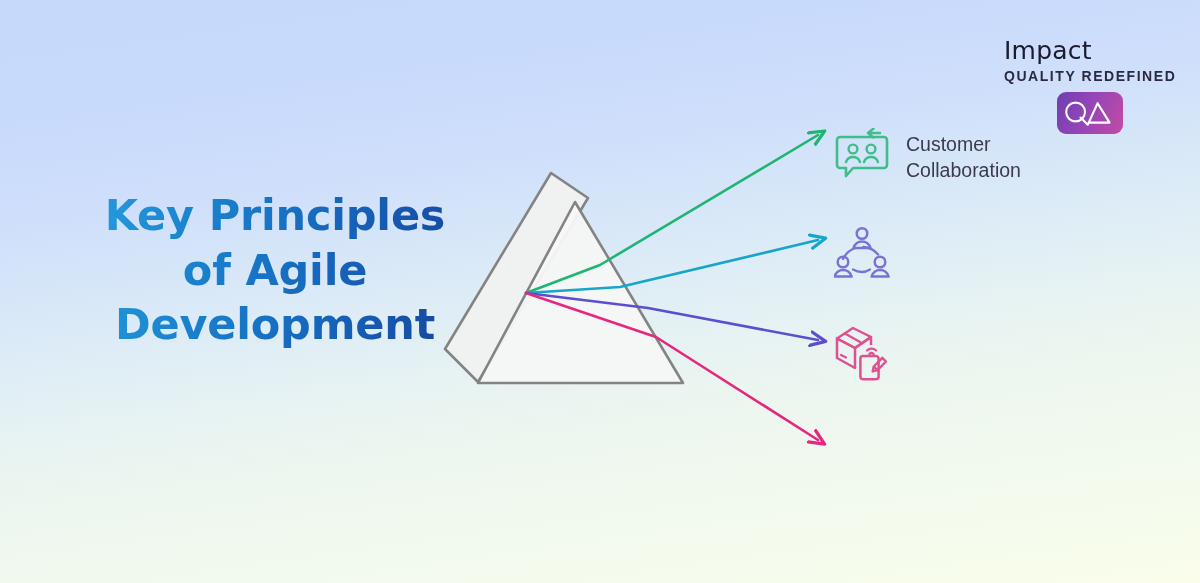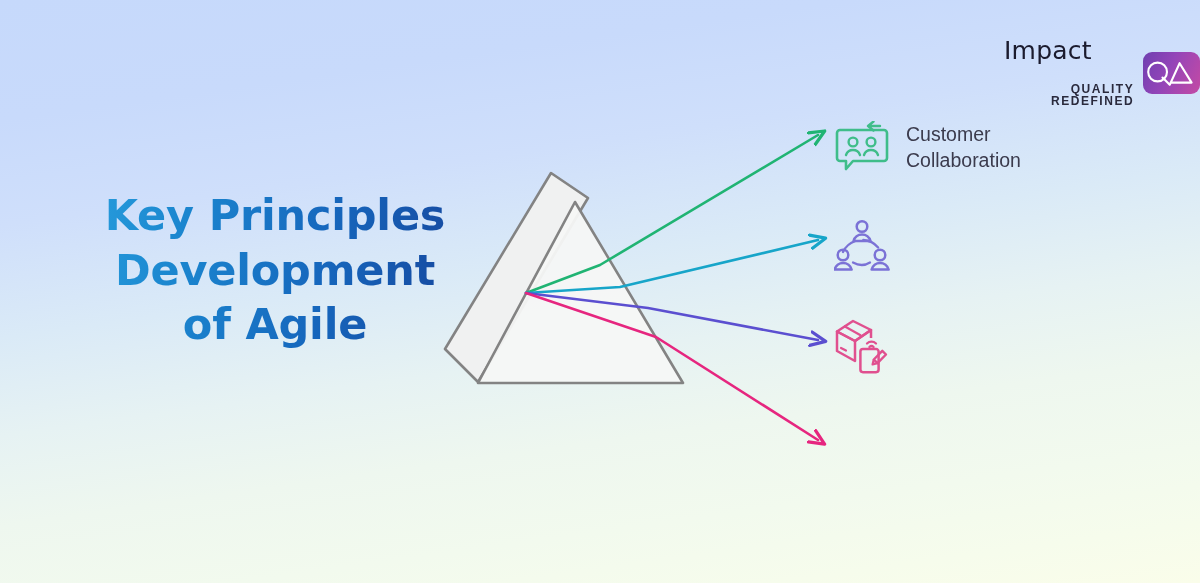--- a/index.html
+++ b/index.html
@@ -30,40 +30,41 @@
   }
 
   
   .brand {
     position: absolute;
     top: 38px;
     left: 1004px;
     display: flex;
     align-items: center;
     gap: 9px;
+    flex-direction: column;
   }
   .brand-wordmark {
     display: flex;
     flex-direction: column;
     align-items: flex-start;
     line-height: 1;
   }
   .brand-name {
     font-size: 25px;
     font-weight: 400;
     letter-spacing: 0.2px;
     color: #1b1b2e;
     font-family: "DejaVu Sans", sans-serif;
   }
   .brand-tag {
-    font-size: 12px;
+    font-size: 14px;
     font-weight: bold;
     letter-spacing: 1.55px;
     color: #2a2a3d;
-    margin-top: 20px;
+    margin-top: 6px;
     font-family: "Liberation Sans", sans-serif;
     text-align: right;
   }
   .brand-badge {
     width: 66px;
     height: 42px;
     border-radius: 9px;
     background: linear-gradient(115deg, #6f3fb0 0%, #9445b8 45%, #c44aa4 100%);
     display: flex;
     align-items: center;
@@ -99,21 +100,21 @@
 
   
   .principles {
     position: absolute;
     left: 832px;
     top: 112px;
     width: 340px;
   }
   .principle {
     display: flex;
-    align-items: center;
+    align-items: flex-end;
     gap: 14px;
     height: 72px;
     margin-bottom: 27px;
   }
   .principle-icon {
     width: 60px;
     height: 58px;
     flex: 0 0 60px;
     display: flex;
     align-items: center;
@@ -153,22 +154,22 @@
     <path d="M575,202 L683,383 L478,383 Z" fill="#f6f7f6" fill-opacity="0.95" stroke="#838383" stroke-width="2.6" stroke-linejoin="round"></path>
 
     <path d="M526,293 L600,265 L818,135" fill="none" stroke="#20b473" stroke-width="2.6" stroke-linecap="round" stroke-linejoin="round" marker-end="url(#arw-green)"></path>
     <path d="M526,293 L620,287 L818,240" fill="none" stroke="#17a5c9" stroke-width="2.6" stroke-linecap="round" stroke-linejoin="round" marker-end="url(#arw-cyan)"></path>
     <path d="M526,293 L648,308 L818,340" fill="none" stroke="#5b4fd0" stroke-width="2.6" stroke-linecap="round" stroke-linejoin="round" marker-end="url(#arw-purple)"></path>
     <path d="M526,293 L656,337 L818,440" fill="none" stroke="#e6267f" stroke-width="2.6" stroke-linecap="round" stroke-linejoin="round" marker-end="url(#arw-pink)"></path>
   </svg>
 
   <div class="headline">
     <span>Key Principles</span>
+    <span>of Agile</span>
     <span>Development</span>
-    <span>of Agile</span>
   </div>
 
   <div class="brand">
     <div class="brand-wordmark">
       <div class="brand-name">Impact</div>
       <div class="brand-tag">QUALITY REDEFINED</div>
     </div>
     <div class="brand-badge">
       <svg width="52" height="28" viewBox="0 0 52 28">
         <path d="M21,13 A9.4,9.4 0 1 0 11.6,22.4 A9.4,9.4 0 0 0 21,13 Z" fill="none" stroke="#ffffff" stroke-width="2.1"></path>

